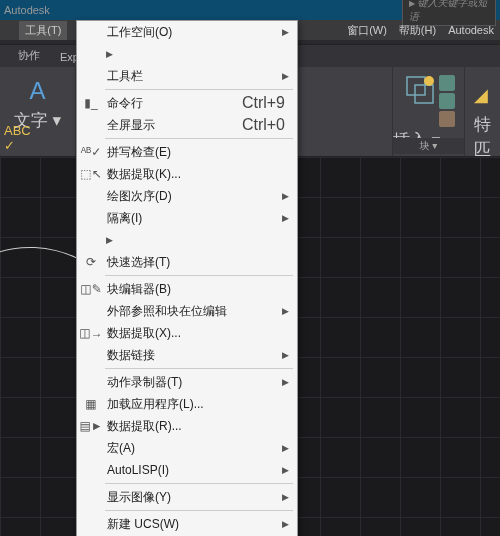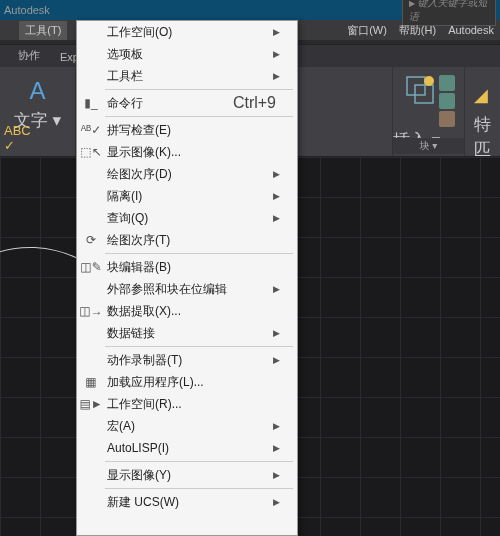--- a/index.html
+++ b/index.html
@@ -24,21 +24,21 @@
 .panel-label { position: absolute; bottom: 2px; left: 0; right: 0; text-align: center; font-size: 10px; color: #aaa; background: #38383c; padding: 1px 0; }
 .big-icon { width: 32px; height: 32px; display: flex; align-items: center; justify-content: center; color: #5aa0d8; font-size: 24px; margin-top: 4px; }
 .big-icon.yellow { color: #e8c050; }
 .ribbon-text { font-size: 17px; color: #ccc; margin-top: 2px; }
 .si { width: 16px; height: 16px; background: #5a8; border-radius: 2px; opacity: 0.7; }
 
 .canvas { position: absolute; top: 157px; left: 0; right: 0; bottom: 0; background: #1a1a1d; background-image: linear-gradient(#2a2a30 1px, transparent 1px), linear-gradient(90deg, #2a2a30 1px, transparent 1px); background-size: 40px 40px; }
 .arc { position: absolute; left: -80px; top: 90px; width: 220px; height: 220px; border: 1px solid #ccc; border-radius: 50%; border-left-color: transparent; border-bottom-color: transparent; transform: rotate(-20deg); }
 
 .dropdown { position: absolute; left: 76px; top: 20px; width: 222px; background: #f5f5f5; border: 1px solid #999; box-shadow: 2px 2px 6px rgba(0,0,0,0.4); font-size: 12px; color: #222; z-index: 100; }
-.dropdown .item { display: flex; align-items: center; height: 22px; padding: 0 17px 0 2px; }
+.dropdown .item { display: flex; align-items: center; height: 22px; padding: 0 8px 0 2px; }
 .dropdown .sep { height: 1px; background: #ccc; margin: 2px 4px 2px 28px; }
 .dropdown .icon-col { width: 24px; height: 20px; display: flex; align-items: center; justify-content: center; font-size: 12px; color: #555; }
 .dropdown .label { flex: 1; padding-left: 4px; }
 .dropdown .shortcut { color: #444; font-size: 16px; padding-right: 4px; }
 .dropdown .arrow { font-size: 9px; color: #555; width: 10px; text-align: right; }
 
 .ribbon-right { position: absolute; right: 0; top: 0; bottom: 0; display: flex; }
 .insert-panel { width: 72px; border-left: 1px solid #333; position: relative; }
 .props-panel { width: 36px; border-left: 1px solid #333; position: relative; padding-top: 8px; }
 </style>
@@ -105,61 +105,64 @@
 </div>
 
 <div class="dropdown" id="tools-menu">
     <div class="item">
       <span class="icon-col"></span>
       <span class="label">工作空间(O)</span>
       <span class="arrow">▶</span>
     </div>
     <div class="item">
       <span class="icon-col"></span>
-      <span class="label">选项板</span>
       <span class="arrow">▶</span>
     </div>
     <div class="item">
       <span class="icon-col"></span>
       <span class="label">工具栏</span>
       <span class="arrow">▶</span>
     </div>
     <div class="sep"></div>
     <div class="item">
       <span class="icon-col">▮_</span>
       <span class="label">命令行</span>
       <span class="shortcut">Ctrl+9</span>
     </div>
+    <div class="item">
+      <span class="icon-col"></span>
+      <span class="label">全屏显示</span>
+      <span class="shortcut">Ctrl+0</span>
+    </div>
     <div class="sep"></div>
     <div class="item">
       <span class="icon-col">ᴬᴮ✓</span>
       <span class="label">拼写检查(E)</span>
     </div>
     <div class="item">
       <span class="icon-col">⬚↖</span>
-      <span class="label">显示图像(K)...</span>
+      <span class="label">数据提取(K)...</span>
     </div>
     <div class="item">
       <span class="icon-col"></span>
       <span class="label">绘图次序(D)</span>
       <span class="arrow">▶</span>
     </div>
     <div class="item">
       <span class="icon-col"></span>
       <span class="label">隔离(I)</span>
       <span class="arrow">▶</span>
     </div>
     <div class="item">
       <span class="icon-col"></span>
-      <span class="label">查询(Q)</span>
       <span class="arrow">▶</span>
     </div>
     <div class="item">
       <span class="icon-col">⟳</span>
-      <span class="label">绘图次序(T)</span>
+      <span class="label">快速选择(T)</span>
     </div>
     <div class="sep"></div>
     <div class="item">
       <span class="icon-col">◫✎</span>
       <span class="label">块编辑器(B)</span>
     </div>
     <div class="item">
       <span class="icon-col"></span>
       <span class="label">外部参照和块在位编辑</span>
       <span class="arrow">▶</span>
@@ -178,21 +181,21 @@
       <span class="icon-col"></span>
       <span class="label">动作录制器(T)</span>
       <span class="arrow">▶</span>
     </div>
     <div class="item">
       <span class="icon-col">▦</span>
       <span class="label">加载应用程序(L)...</span>
     </div>
     <div class="item">
       <span class="icon-col">▤►</span>
-      <span class="label">工作空间(R)...</span>
+      <span class="label">数据提取(R)...</span>
     </div>
     <div class="item">
       <span class="icon-col"></span>
       <span class="label">宏(A)</span>
       <span class="arrow">▶</span>
     </div>
     <div class="item">
       <span class="icon-col"></span>
       <span class="label">AutoLISP(I)</span>
       <span class="arrow">▶</span>

